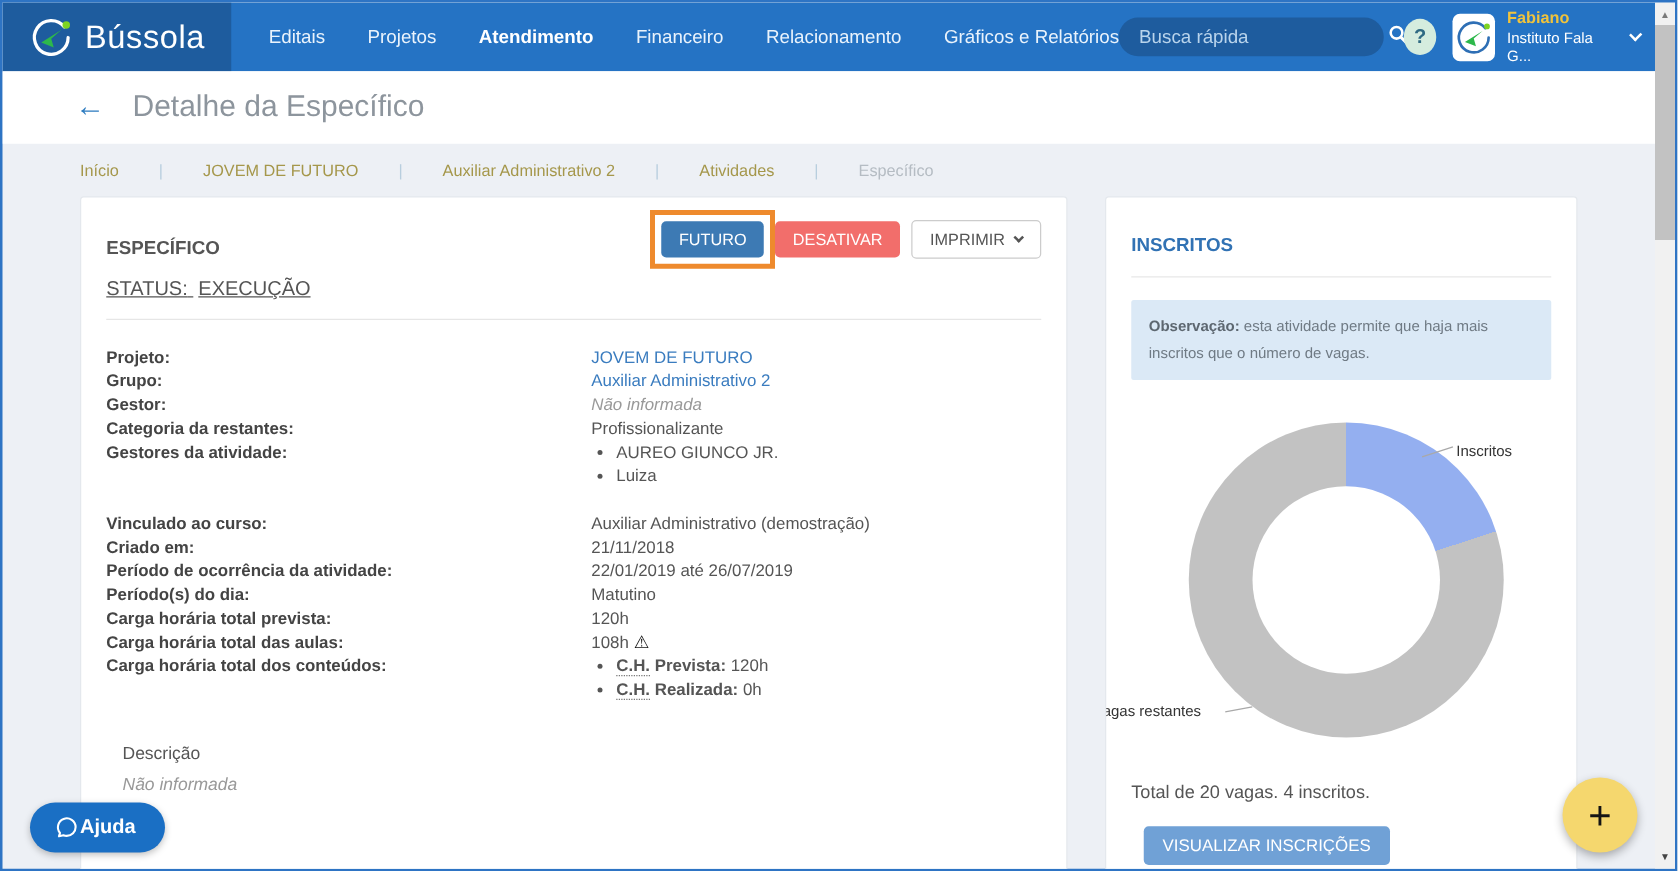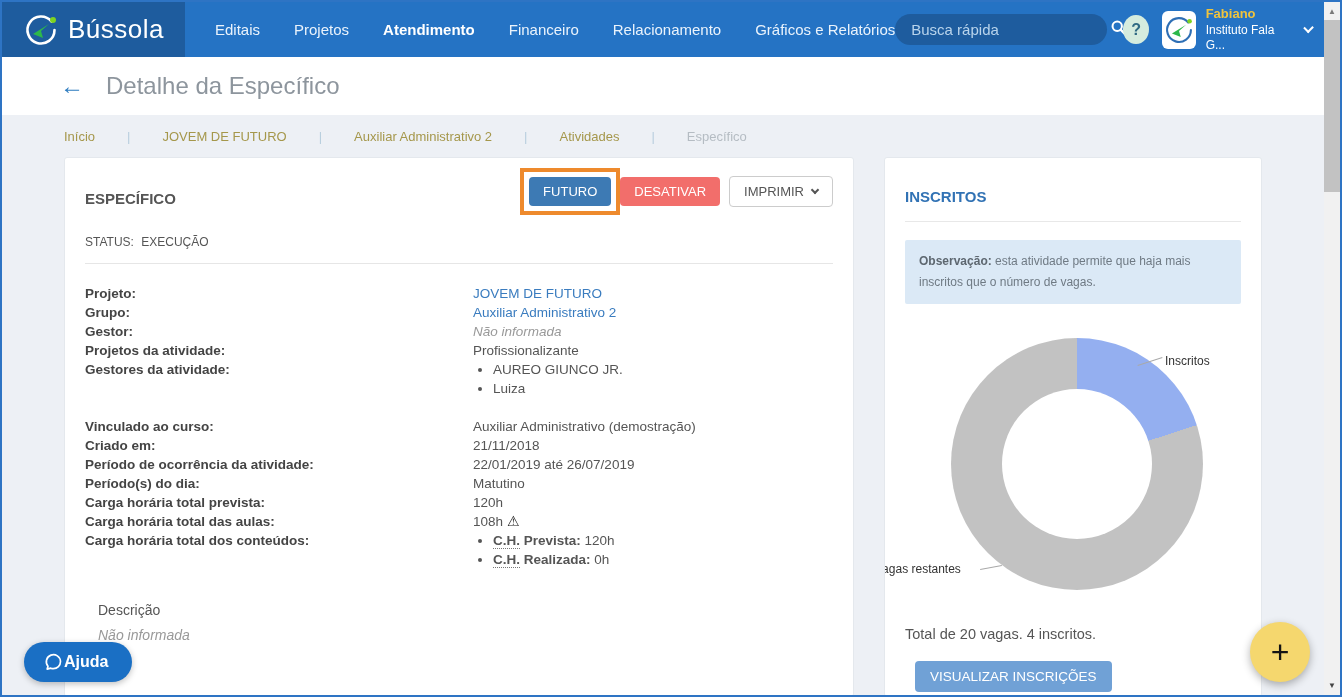--- a/index.html
+++ b/index.html
@@ -35,21 +35,21 @@
   .bc-current { color:#b5bcc3; }
 
   
   .card { position:absolute; background:#fff; border:1px solid #e4e8ed; border-radius:3px; }
   .main-card { left:62px; top:155px; width:790px; height:540px; padding:18px 20px; }
   .right-card { left:882px; top:155px; width:378px; height:540px; padding:18px 20px; overflow:hidden; }
 
   
   .mc-head { display:flex; justify-content:space-between; align-items:flex-start; }
   .mc-title { color:#555; font-size:15px; font-weight:bold; padding-top:14px; }
-  .mc-status { color:#555; font-size:12px; margin-top:28px; }
+  .mc-status { color:#555; font-size:16px; margin-top:16px;text-decoration:underline; }
   .btn-row { display:flex; align-items:center; gap:9px; }
   .btn { border:none; border-radius:4px; font-size:13px; padding:7px 14px; cursor:pointer; font-family:"Liberation Sans",sans-serif; }
   .btn-blue { background:#3d7ab4; color:#fff; }
   .btn-red { background:#f26e6b; color:#fff; }
   .btn-white { background:#fff; color:#555; border:1px solid #ccc; display:flex; align-items:center; gap:8px;justify-content:center; }
   .caret-dark { display:inline-block; width:6px; height:6px; border-right:2px solid #555; border-bottom:2px solid #555; transform:rotate(45deg); margin-bottom:3px; }
   .annotation-box { display:inline-flex; border:4px solid #ee8a2d; padding:5px; margin:-9px; }
   .mc-hr { border:none; border-top:1px solid #e6e6e6; margin:14px 0 0 0; }
 
   
@@ -196,21 +196,21 @@
       </div>
       <div class="field-row">
         <div class="f-label">Grupo:</div>
         <div class="f-value"><a>Auxiliar Administrativo 2</a></div>
       </div>
       <div class="field-row">
         <div class="f-label">Gestor:</div>
         <div class="f-value muted">Não informada</div>
       </div>
       <div class="field-row">
-        <div class="f-label">Projetos da atividade:</div>
+        <div class="f-label">Categoria da restantes:</div>
         <div class="f-value">Profissionalizante</div>
       </div>
       <div class="field-row">
         <div class="f-label">Gestores da atividade:</div>
         <div class="f-value">
           <ul>
             <li>AUREO GIUNCO JR.</li>
             <li>Luiza</li>
           </ul>
         </div>

